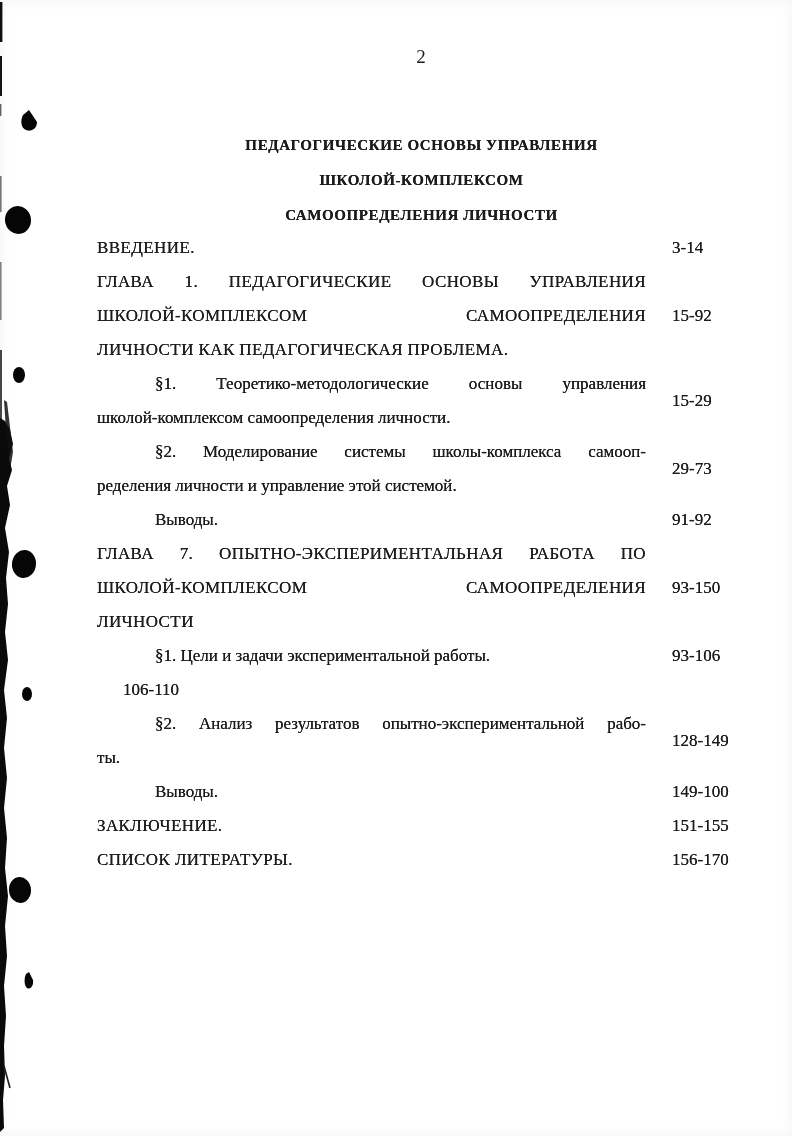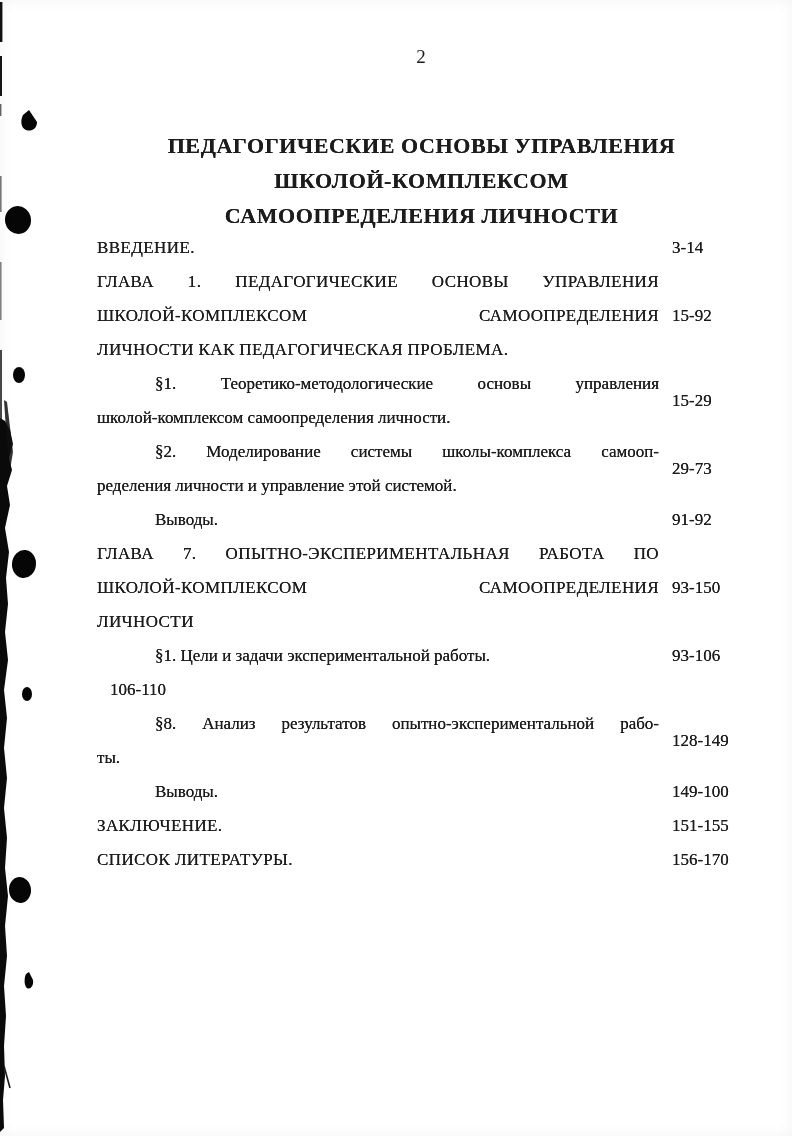--- a/index.html
+++ b/index.html
@@ -28,42 +28,42 @@
     letter-spacing: 1px;
   }
 
   .title-block {
     position: absolute;
     top: 128px; left: 97px; width: 649px;
     text-align: center;
   }
   .title-line {
     height: 35px; line-height: 35px;
-    font-size: 22px; font-weight: bold;
+    font-size: 15px; font-weight: bold;
     letter-spacing: 0.6px;
     text-shadow: 0 0 0.6px currentColor;
   }
 
   .toc {
     position: absolute;
     top: 231px; left: 97px; width: 649px;
   }
   .entry { display: flex; align-items: center; }
   .entry-lines { width: 562px; }
   .line {
     height: 34px; line-height: 34px;
     font-size: 17px;
     overflow: hidden;
     text-shadow: 0 0 0.5px currentColor;
   }
   .line.caps { letter-spacing: 0.4px; }
   .line.ind { text-indent: 58px; }
   .line.j { text-align: justify; text-align-last: justify; }
   .entry-pages {
-    width: 74px; margin-left: 13px;
+    width: 74px; margin-left: 26px;
     height: 34px; line-height: 34px;
     font-size: 17px;
     text-align: left;
     text-shadow: 0 0 0.5px currentColor;
     flex: none;
     font-family: Liberation Serif, serif;
   }
 
   .scan-artifacts {
     position: absolute; top: 0; left: 0;
@@ -154,21 +154,21 @@
         <div class="entry-lines">
           <div class="line ind">§1. Цели и задачи экспериментальной работы.</div>
         </div>
         <div class="entry-pages">93-106</div>
       </div>
       <div class="entry">
         <div class="entry-pages">106-110</div>
       </div>
       <div class="entry">
         <div class="entry-lines">
-          <div class="line ind j">§8. Анализ результатов опытно-экспериментальной рабо-</div>
+          <div class="line ind j">§2. Анализ результатов опытно-экспериментальной рабо-</div>
           <div class="line">ты.</div>
         </div>
         <div class="entry-pages">128-149</div>
       </div>
       <div class="entry">
         <div class="entry-lines">
           <div class="line ind">Выводы.</div>
         </div>
         <div class="entry-pages">149-100</div>
       </div>

